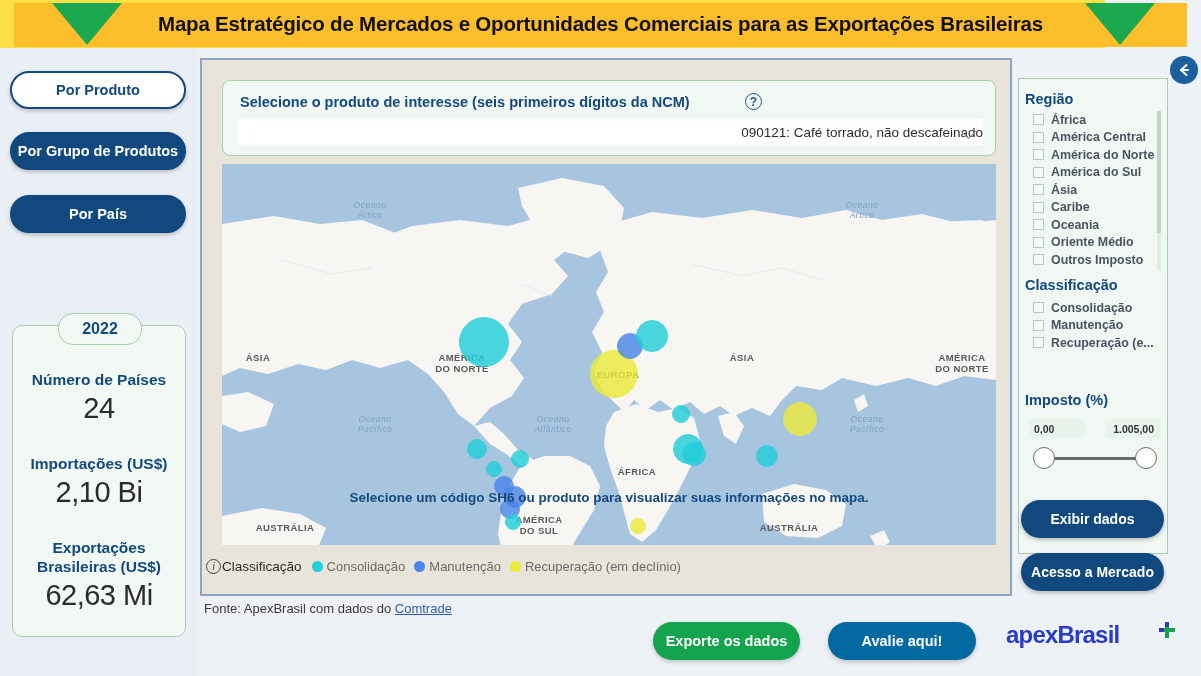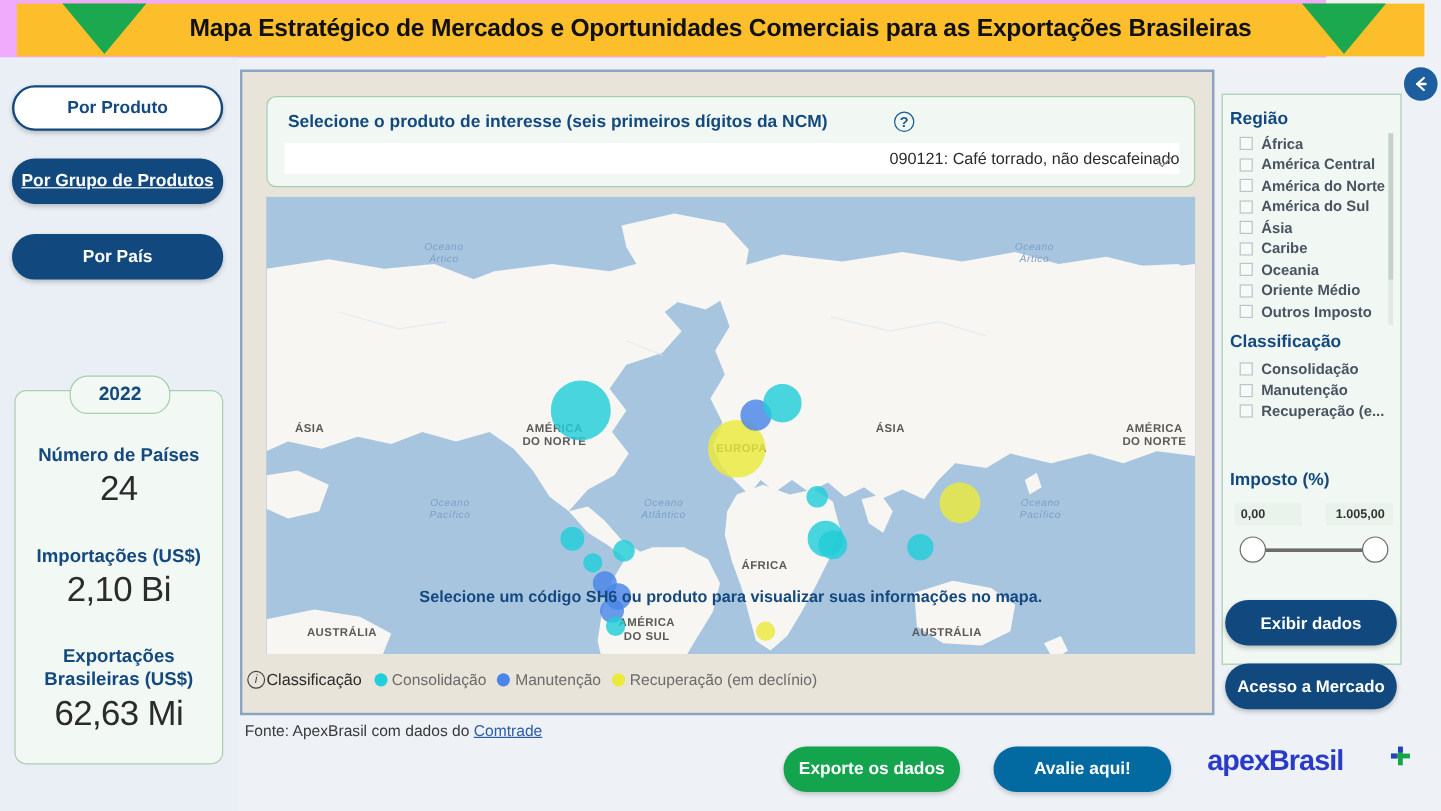--- a/index.html
+++ b/index.html
@@ -6,21 +6,21 @@
   html, body {
     width: 1201px; height: 676px;
     font-family: "Liberation Sans", sans-serif;
     background: #eef2f7;
     overflow: hidden;
   }
 
   
   .banner {
     position: absolute; left: 0; top: 0; width: 1105px; height: 48px;
-    background: #f0abfc;
+    background: #fde047;
   }
   .banner-bg {
     position: absolute; left: 14px; top: 3px; width: 1173px; height: 44px;
     background: #fdbe2b;
   }
   .banner-tri-left {
     position: absolute; left: 52px; top: 3px; width: 0; height: 0;
     border-left: 35px solid transparent;
     border-right: 35px solid transparent;
     border-top: 42px solid #1ba84f;
@@ -51,21 +51,21 @@
     box-shadow: 0 2px 4px rgba(0,0,0,0.22);
     cursor: pointer;
   }
   .nav-btn.inactive {
     background: #ffffff; color: #13497e; border: 2px solid #13497e;
   }
   .nav-btn.active {
     background: #11497e; color: #ffffff; border: 2px solid #11497e;
   }
   #nav0 { top: 23px; }
-  #nav1 { top: 84px; text-decoration: underline; }
+  #nav1 { top: 84px; }
   #nav2 { top: 147px; }
 
   .kpi-card {
     position: absolute; left: 12px; top: 277px; width: 174px; height: 312px;
     background: #f2f8f4; border: 1px solid #a8cfae;
     border-radius: 10px;
   }
   .kpi-year {
     position: absolute; left: 58px; top: 265px; width: 84px; height: 32px;
     background: #f2f8f4; border: 1px solid #a8cfae; border-radius: 15px;

